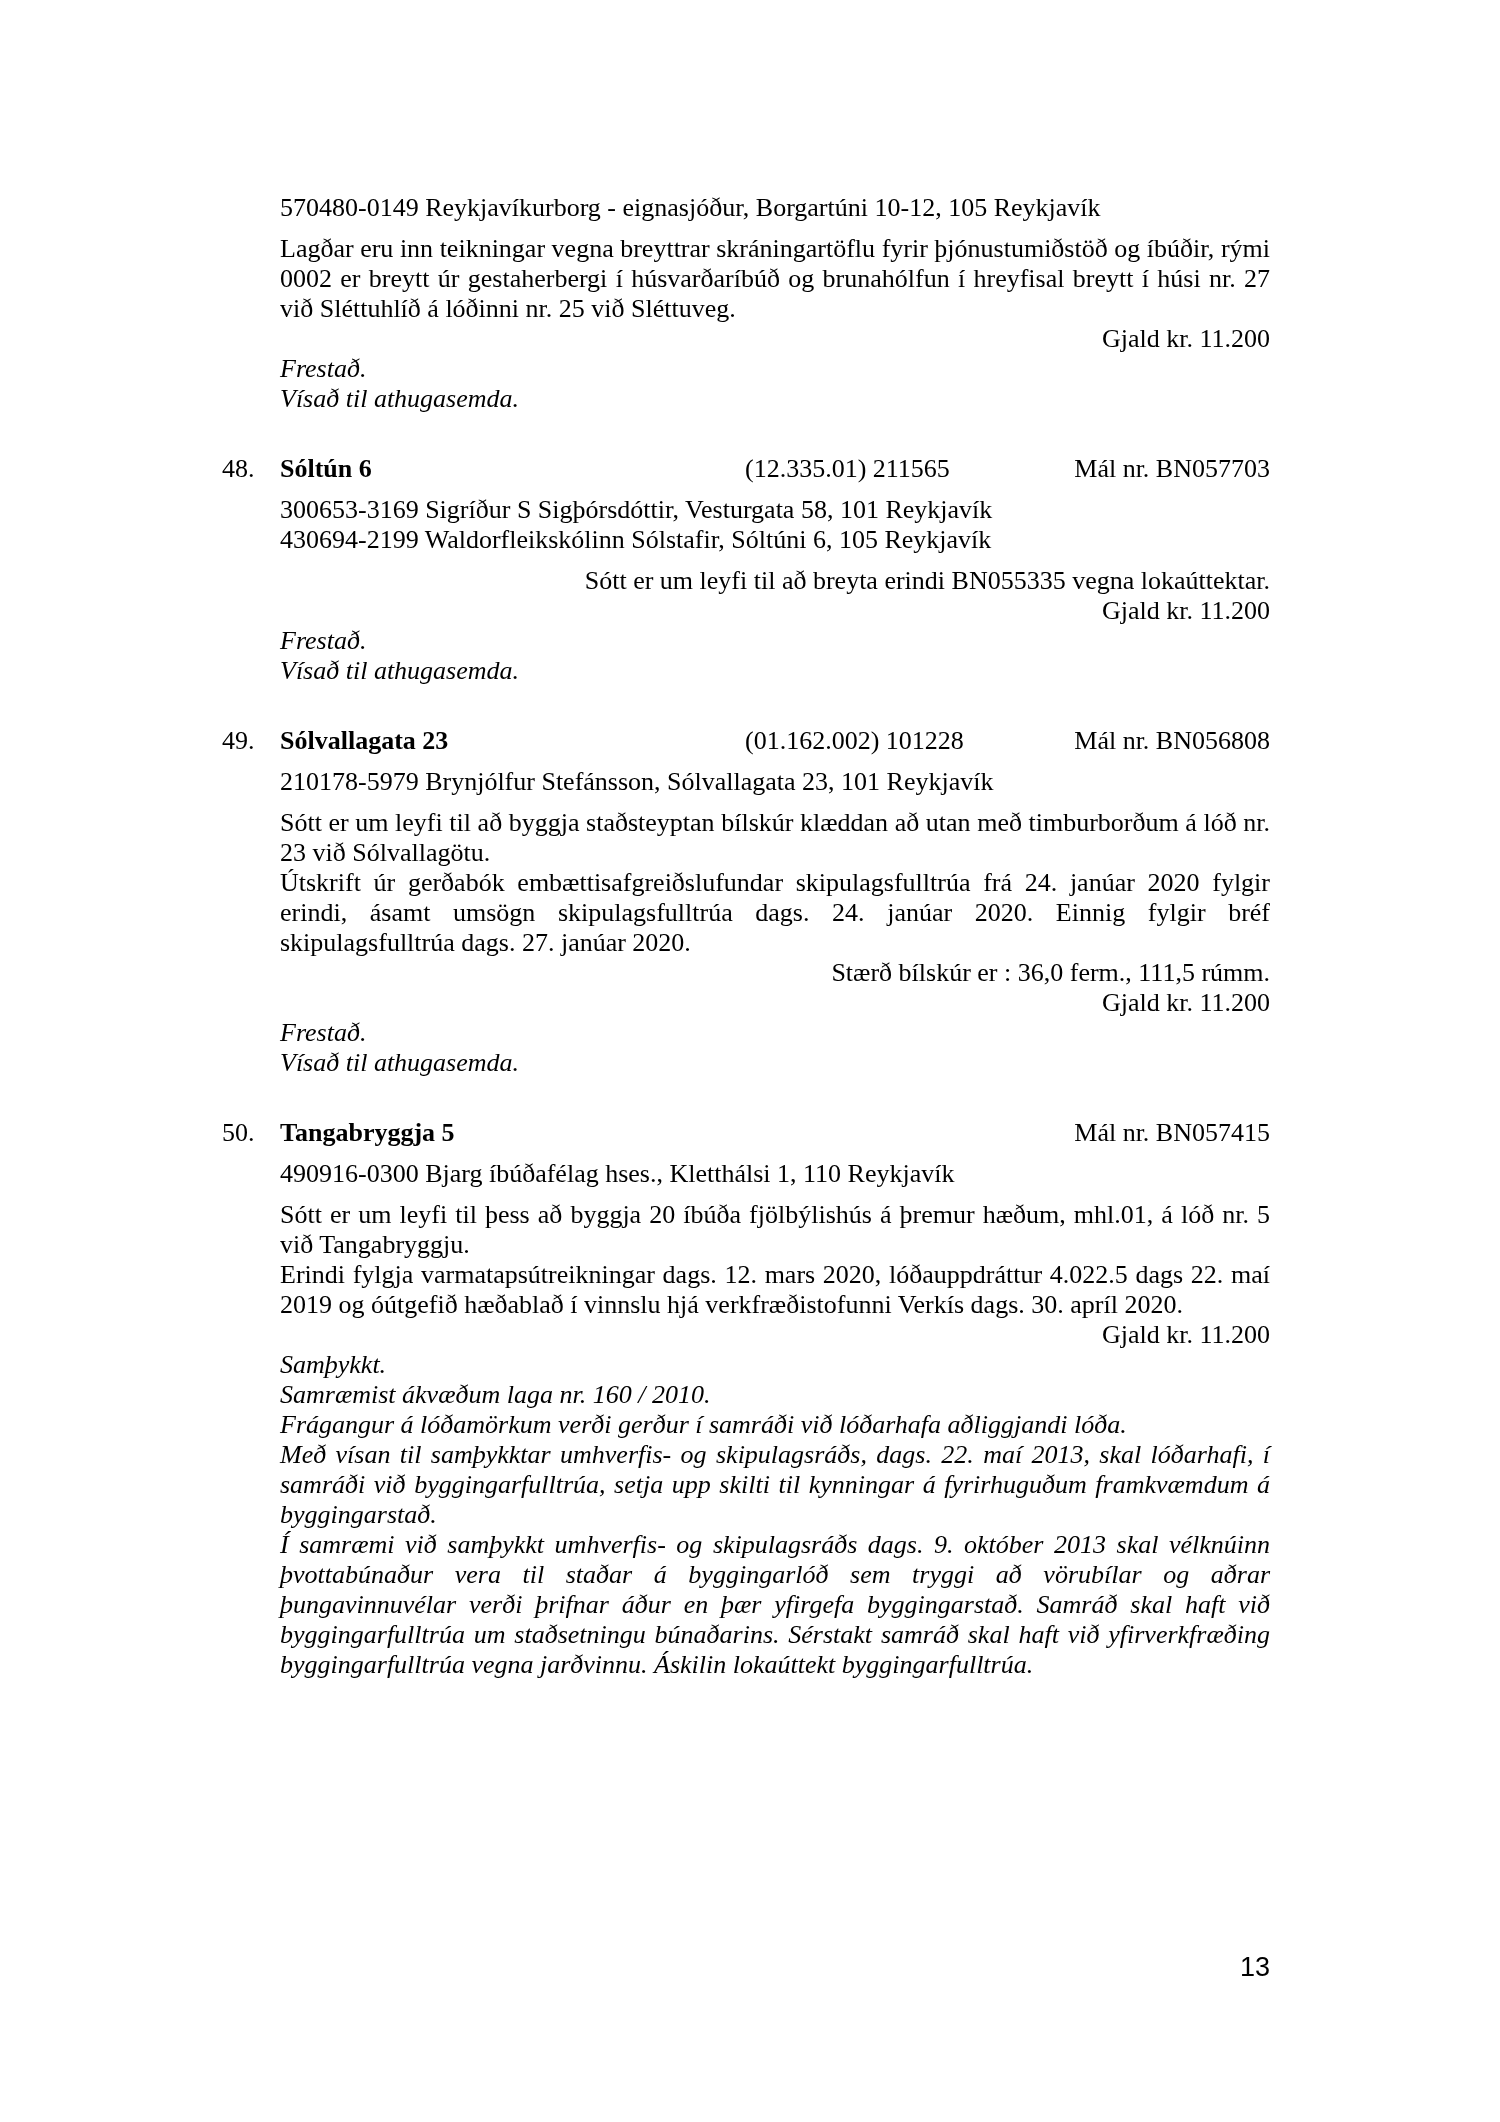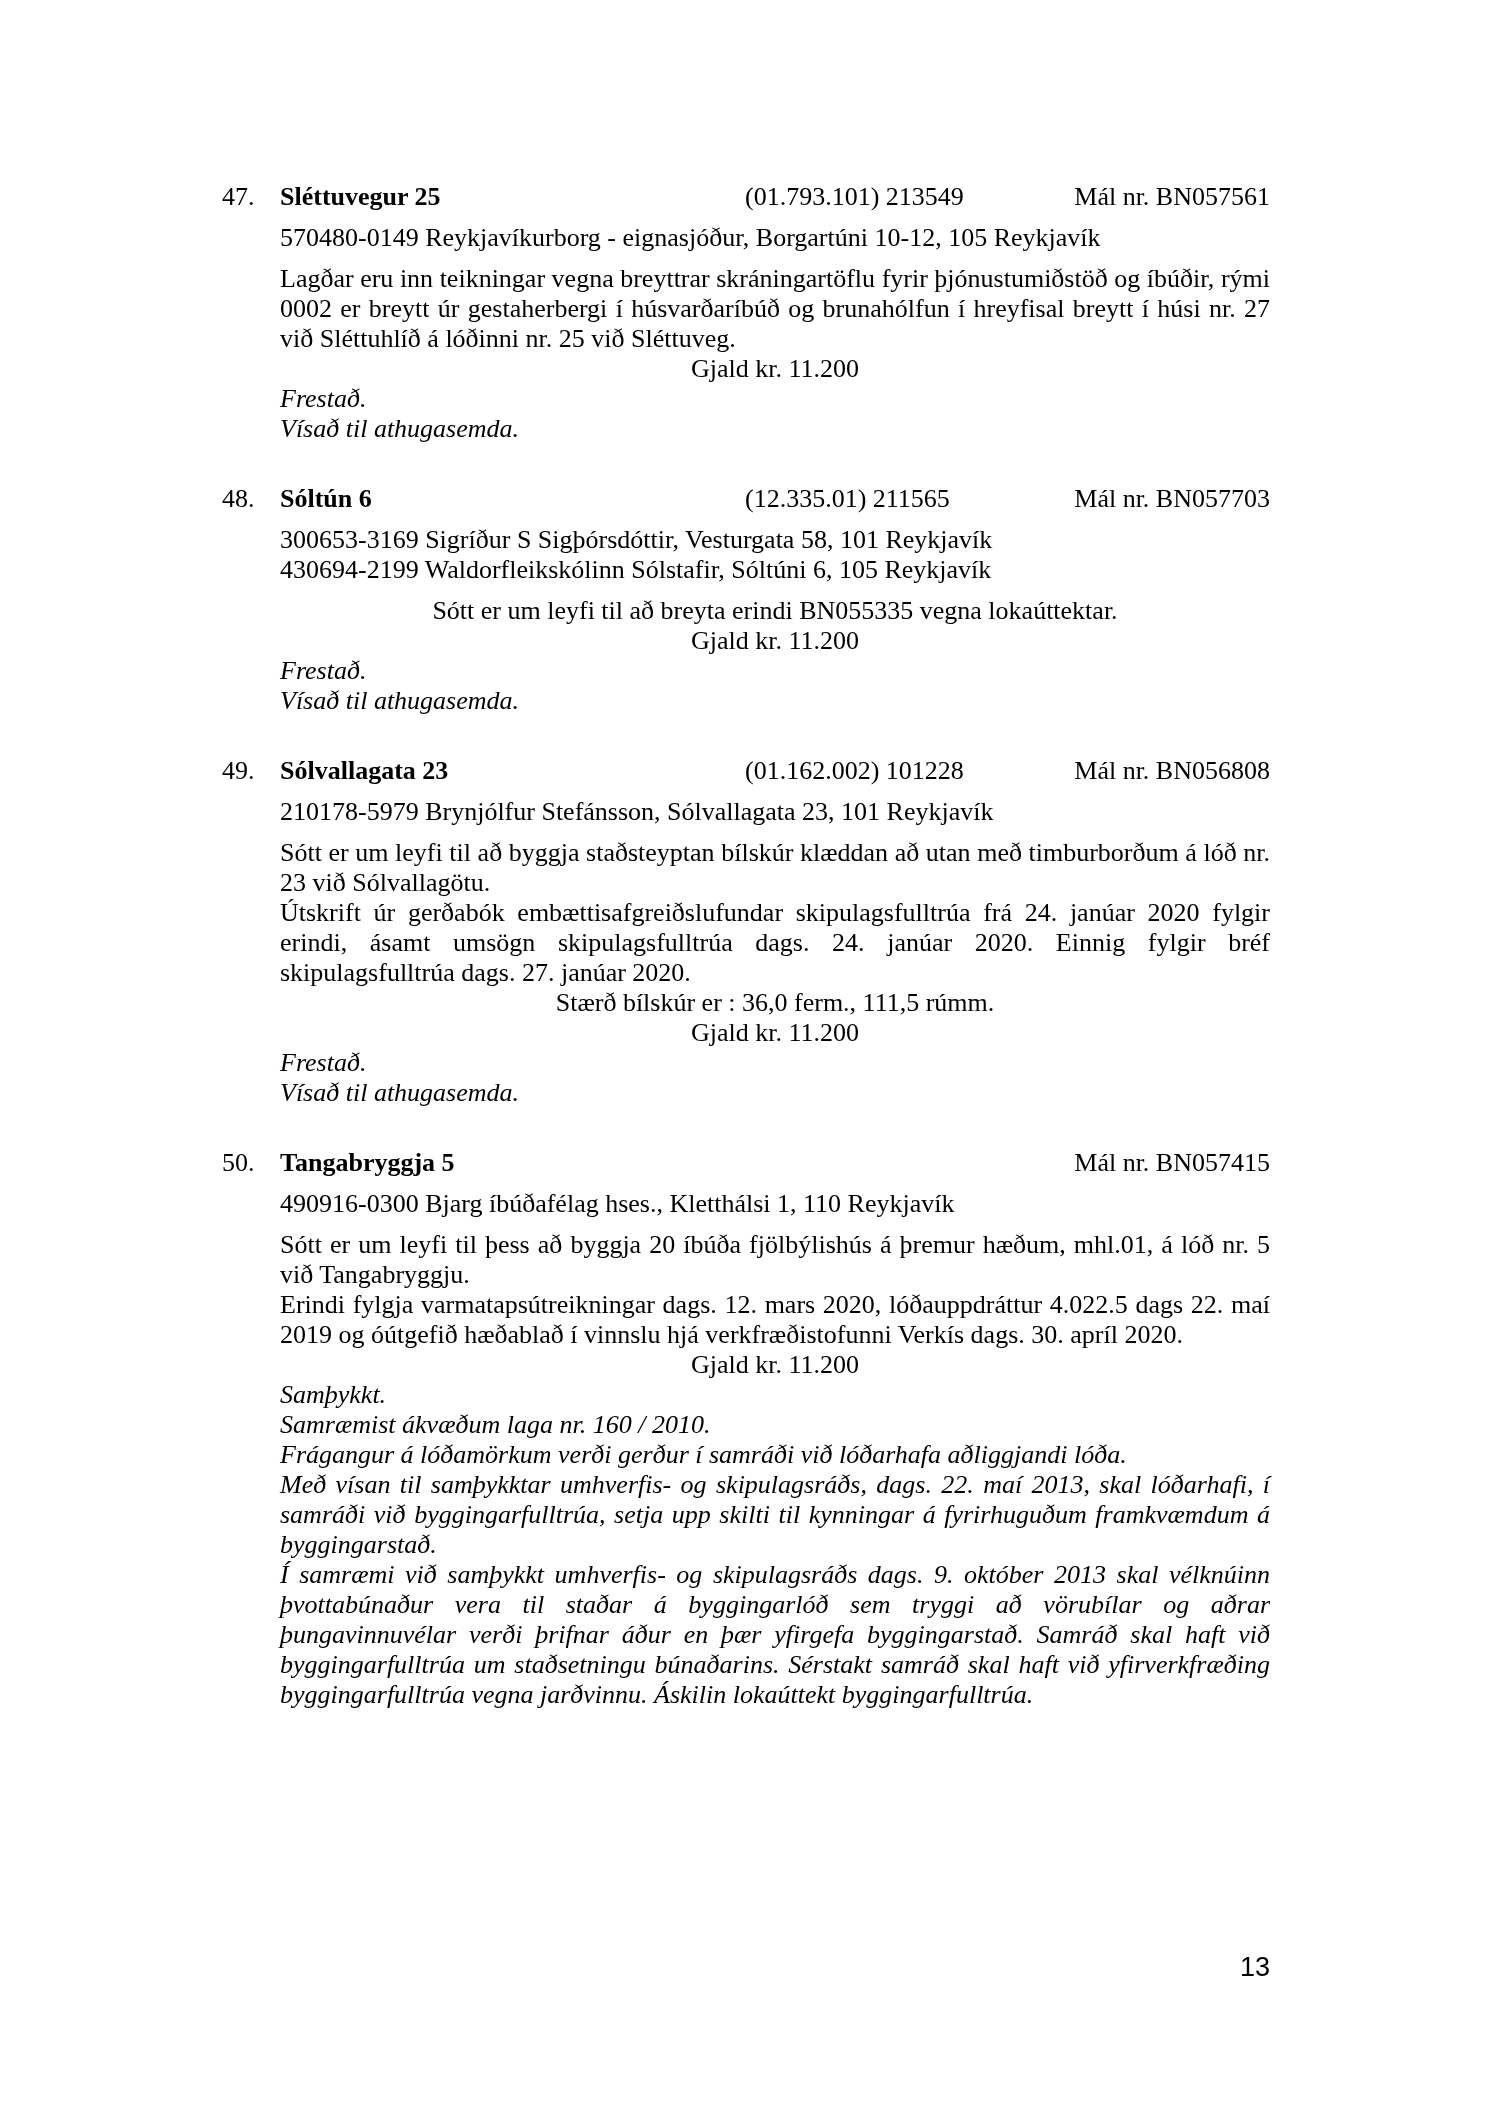--- a/index.html
+++ b/index.html
@@ -21,46 +21,40 @@
     width: 1048px;
   }
   .case-item + .case-item { margin-top: 40px; }
   .case-header { display: flex; align-items: baseline; }
   .case-num   { flex: none; width: 58px; }
   .case-title { flex: none; width: 465px; font-weight: bold; }
   .case-code  { flex: 1; }
   .case-ref   { flex: none; text-align: right; }
   .owners, .paras { margin-left: 58px; width: 990px; margin-top: 11px; }
   .owner-line { text-align: left; }
-  .para.plain { text-align: center; }
+  .para.plain { text-align: right; }
   .para.justify { text-align: justify; }
   .para.italic { font-style: italic; text-align: left; }
   .para.justify-italic { font-style: italic; text-align: justify; }
   .page-num {
     position: absolute;
     top: 1952px;
     right: 230px;
     font-family: "Liberation Sans", "DejaVu Sans", sans-serif;
     font-size: 27px;
     line-height: 30px;
   }
 </style>
 </head>
 <body>
 
 <div class="page">
   <div class="content">
 
     <section class="case-item">
-      <div class="case-header">
-        <span class="case-num">47.</span>
-        <span class="case-title">Sléttuvegur 25</span>
-        <span class="case-code">(01.793.101) 213549</span>
-        <span class="case-ref">Mál nr. BN057561</span>
-      </div>
       <div class="owners">
           <div class="owner-line">570480-0149 Reykjavíkurborg - eignasjóður, Borgartúni 10-12, 105 Reykjavík</div>
         </div>
       <div class="paras">
           <div class="para justify">Lagðar eru inn teikningar vegna breyttrar skráningartöflu fyrir þjónustumiðstöð og íbúðir, rými 0002 er breytt úr gestaherbergi í húsvarðaríbúð og brunahólfun í hreyfisal breytt í húsi nr. 27 við Sléttuhlíð á lóðinni nr. 25 við Sléttuveg.</div>
           <div class="para plain">Gjald kr. 11.200</div>
           <div class="para italic">Frestað.</div>
           <div class="para italic">Vísað til athugasemda.</div>
         </div>
     </section>

